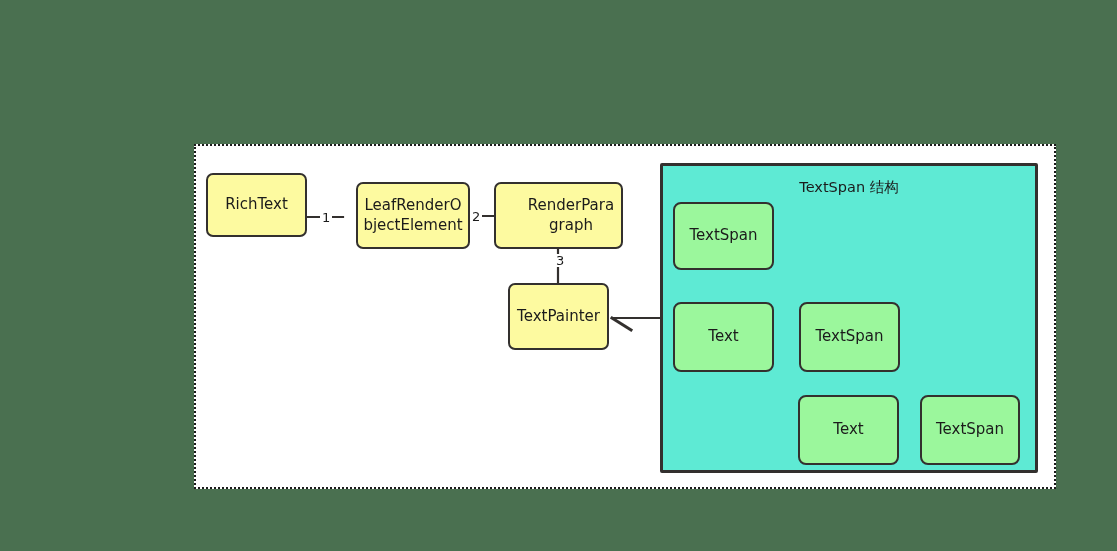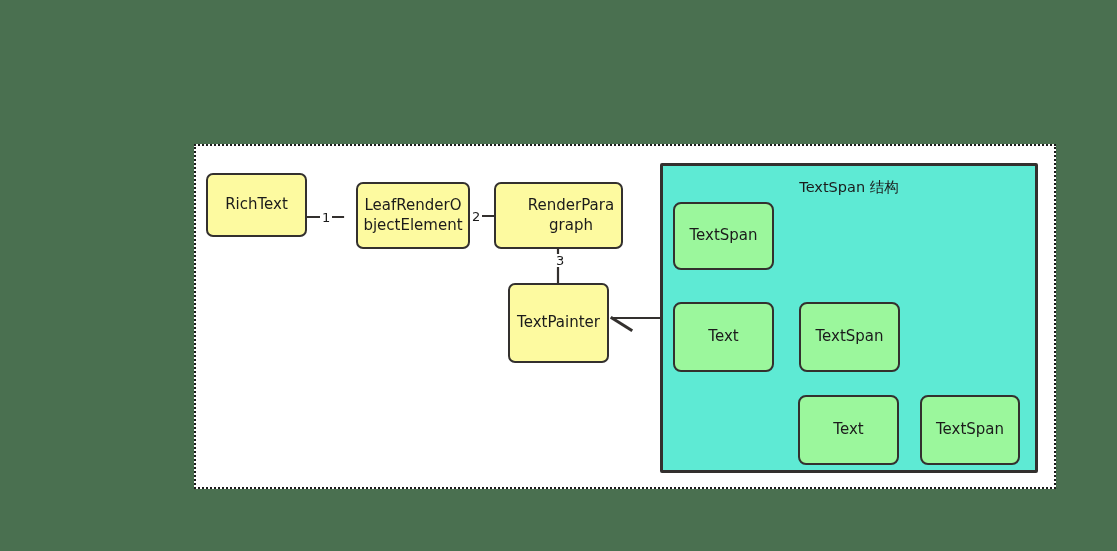--- a/index.html
+++ b/index.html
@@ -128,21 +128,21 @@
   <span class="edge-label" style="left:320px; top:211px;">1</span>
   <span class="edge-label" style="left:470px; top:210px;">2</span>
   <span class="edge-label" style="left:554px; top:254px;">3</span>
 
   <div class="node yellow" style="left:206px; top:173px; width:101px; height:64px;">RichText</div>
 
   <div class="node yellow" style="left:343px; top:182px; width:114px; height:67px;margin-left:13px;">LeafRenderObjectElement</div>
 
   <div class="node yellow" style="left:494px; top:182px; width:129px; height:67px;padding-left:29px;">RenderParagraph</div>
 
-  <div class="node yellow" style="left:508px; top:283px; width:101px; height:80px;">TextPainter</div>
+  <div class="node yellow" style="left:508px; top:283px; width:101px; height:67px;">TextPainter</div>
 
   <div class="cyan-panel">
     <div class="cyan-title">TextSpan 结构</div>
   </div>
 
   <div class="node green" style="left:673px; top:202px; width:101px; height:68px;">TextSpan</div>
 
   <div class="node green" style="left:673px; top:302px; width:101px; height:70px;">Text</div>
 
   <div class="node green" style="left:799px; top:302px; width:101px; height:70px;">TextSpan</div>

